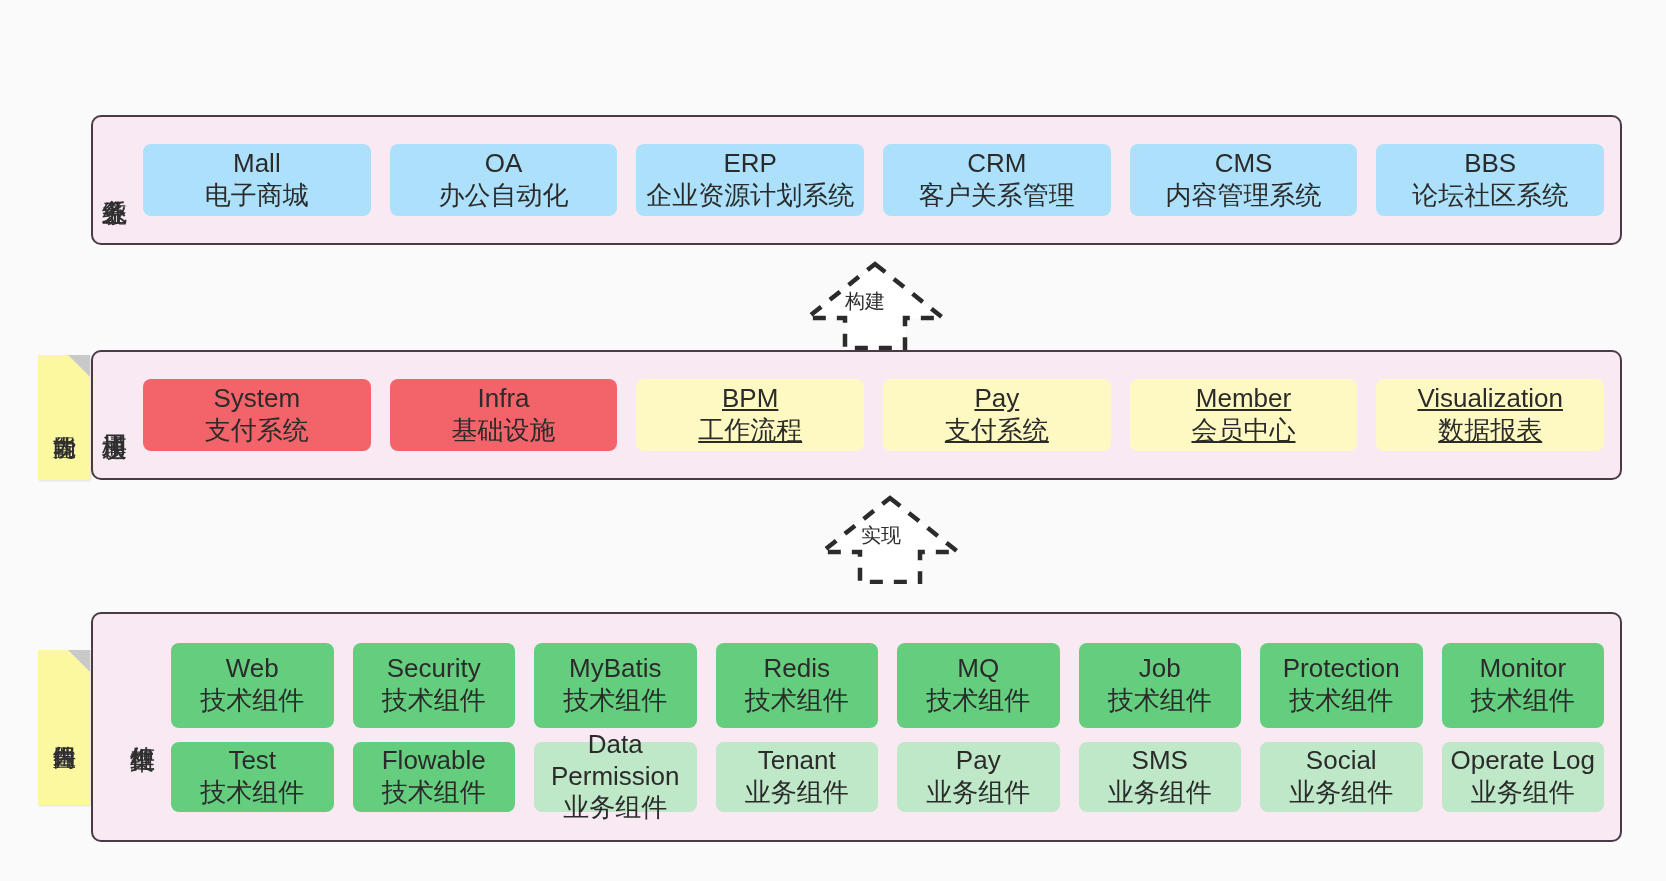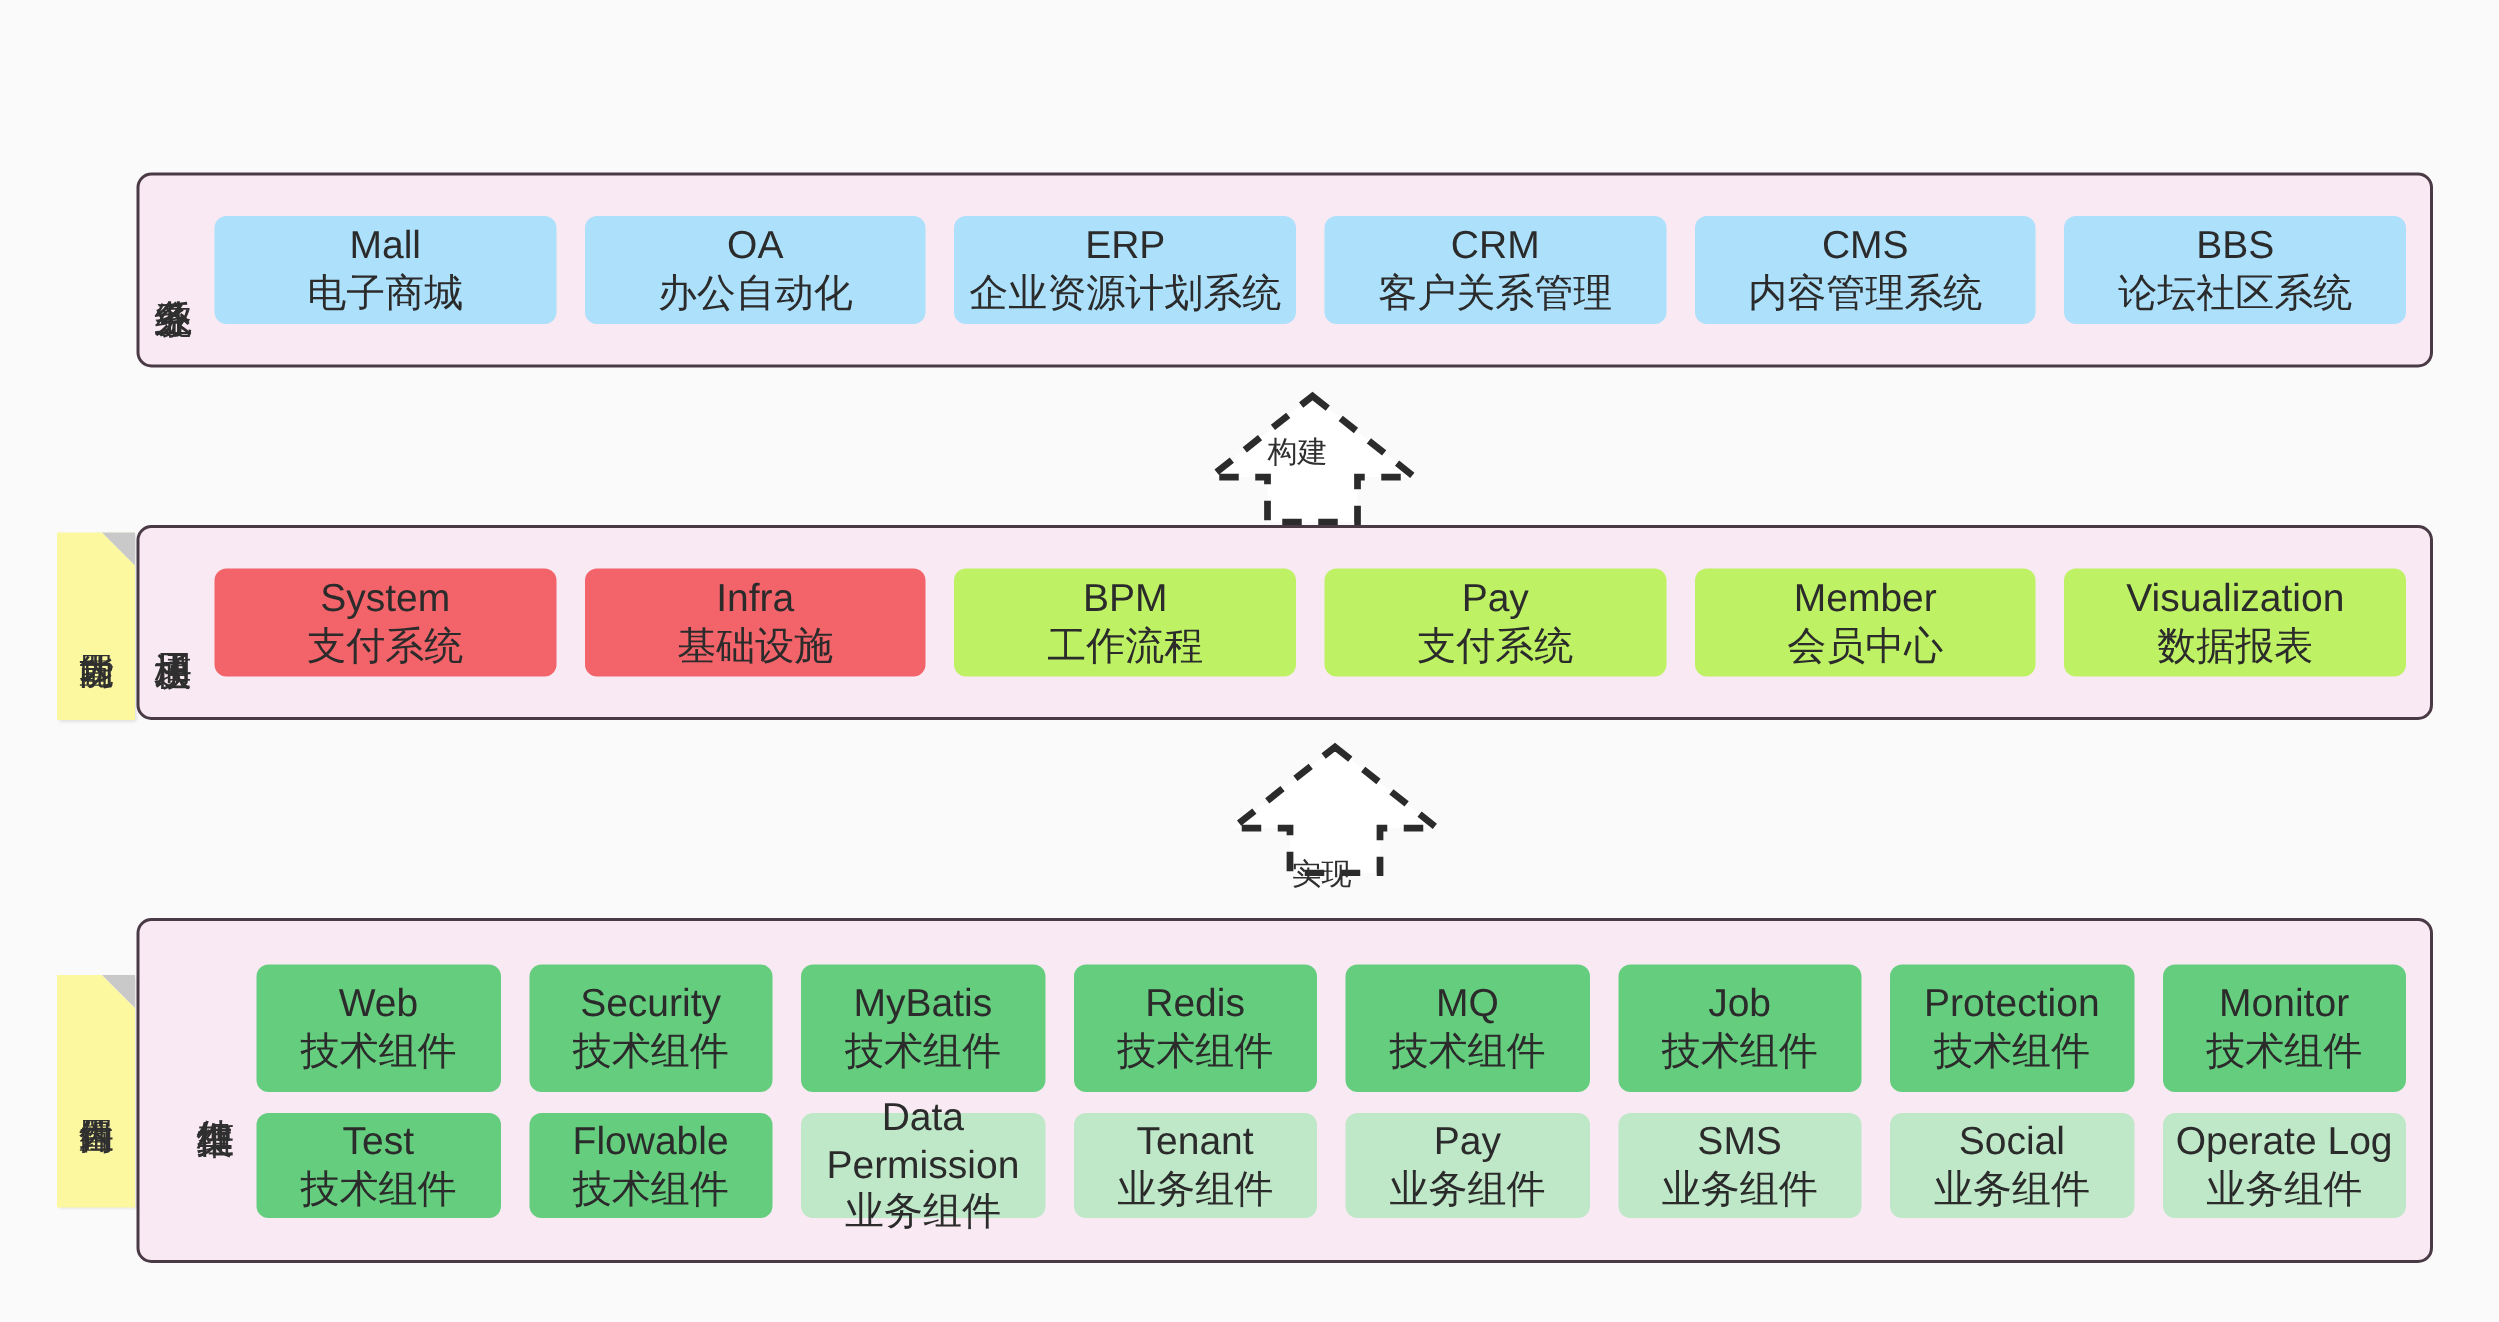--- a/index.html
+++ b/index.html
@@ -83,21 +83,21 @@
     padding: 4px 6px;
     min-width: 0;
   }
   .cell .l1 { white-space: nowrap; }
   .cell .l2 { white-space: nowrap; }
   .cell.wrap .l1 { white-space: normal; }
 
   
   .c-blue        { background: #ace0fb; }
   .c-red         { background: #f2646a; }
-  .c-pink        { background: #bef264; }
+  .c-pink        { background: #fef9c3; text-decoration: underline; }
   .c-green       { background: #65cd7e; }
   .c-lightgreen  { background: #bfe8c8; }
 
   
   .note {
     position: absolute;
     box-sizing: border-box;
     width: 52px;
     background: #fbf8a0;
     color: #2f2f2f;
@@ -218,21 +218,21 @@
     <span class="fold-bg"></span>
     <span class="fold"></span>
     <span>内置功能</span>
   </div>
 
   <div class="arrow" style="left:810px; top:492px; width:160px; height:92px;">
     <svg width="160" height="92" viewBox="0 0 160 92" xmlns="http://www.w3.org/2000/svg">
       <path d="M 80 6 L 148 60 L 110 60 L 110 90 L 50 90 L 50 60 L 12 60 Z" fill="#ffffff" stroke="#2b2b2b" stroke-width="4.5" stroke-dasharray="13,11" stroke-linejoin="miter"></path>
     </svg>
   </div>
-  <div class="arrow-label" style="left:861px; top:522px;margin-top:47px;">实现</div>
+  <div class="arrow-label" style="left:861px; top:522px;">实现</div>
 
   <div class="layer" id="layer-framework-components" style="left:91px; top:612px; width:1531px; height:230px;padding-left:28px;">
     <div class="layer-title">框架组件</div>
     <div class="layer-body">
 
       <div class="row" style="height:85px;">
         <div class="cell c-green">
           <span class="l1">Web</span>
           <span class="l2">技术组件</span>
         </div>

